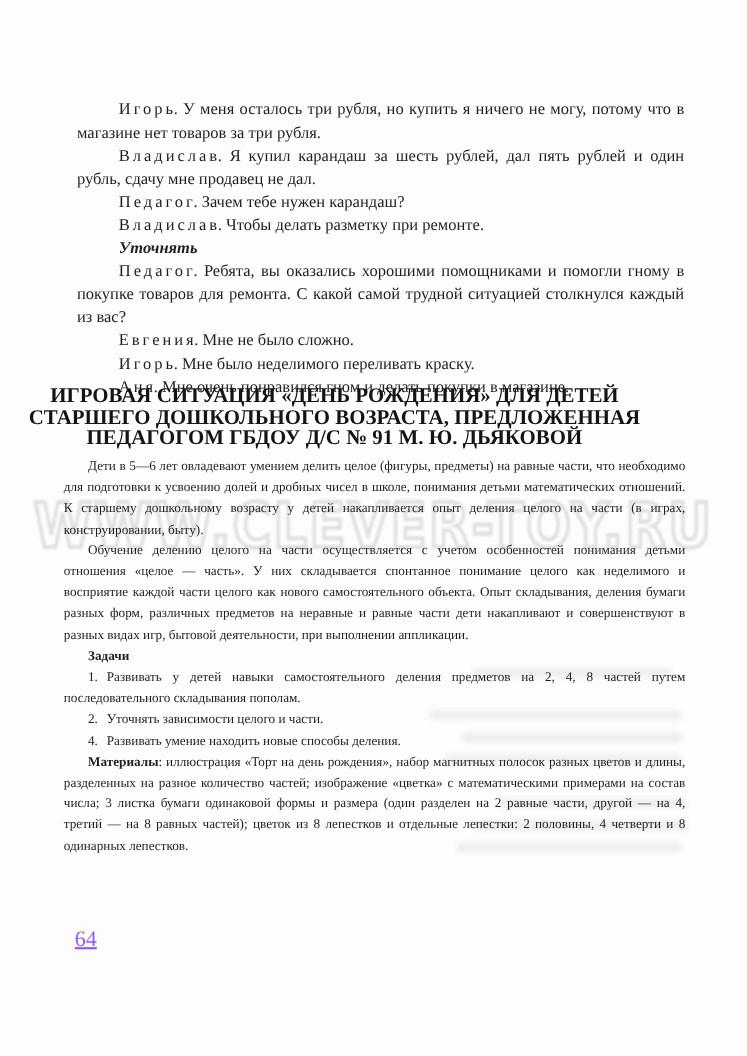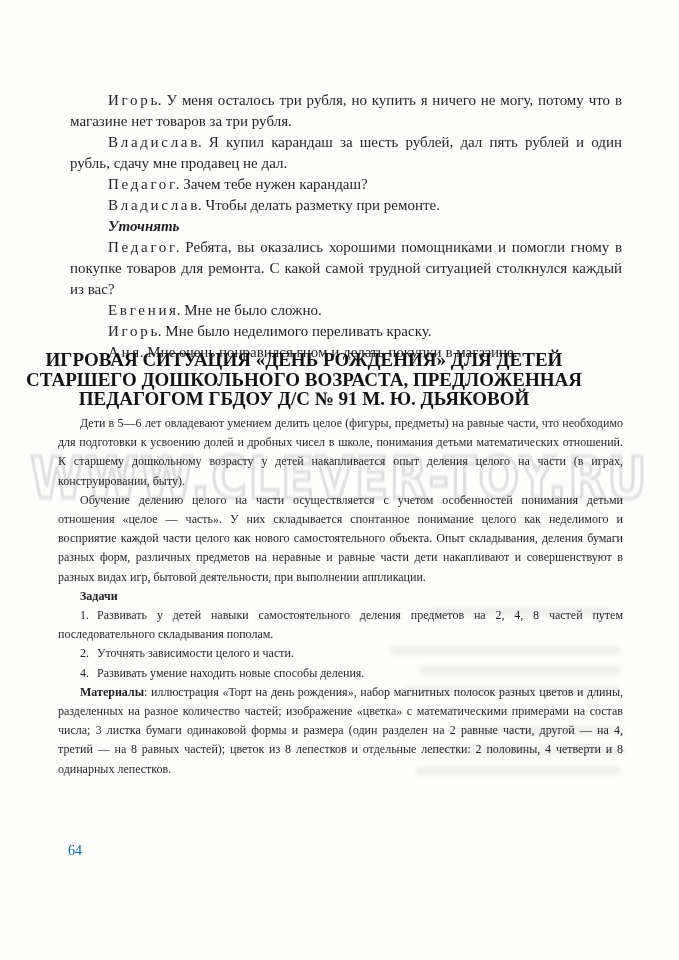--- a/index.html
+++ b/index.html
@@ -47,21 +47,21 @@
   .heading span{display:block;}
   .bodytext{
     position:absolute;left:58px;top:414px;width:565px;
     font-size:12px;line-height:19.2px;text-align:justify;z-index:2;
   }
   .bodytext p{margin:0;text-indent:22px;}
   .bold{font-weight:bold;}
   .num{margin-right:8px;}
   .pagenum{
     position:absolute;left:68px;top:843px;
-    font-size:14px;color:#0369a1;z-index:2;
+    font-size:20px;color:#8b5cf6;z-index:2;text-decoration:underline;
   }
 </style>
 </head>
 <body>
 
 <div class="page">
 
   <div class="watermark">WWW.CLEVER-TOY.RU</div>
 
   <div class="smudge" style="left:430px;top:607px;width:180px;"></div>

